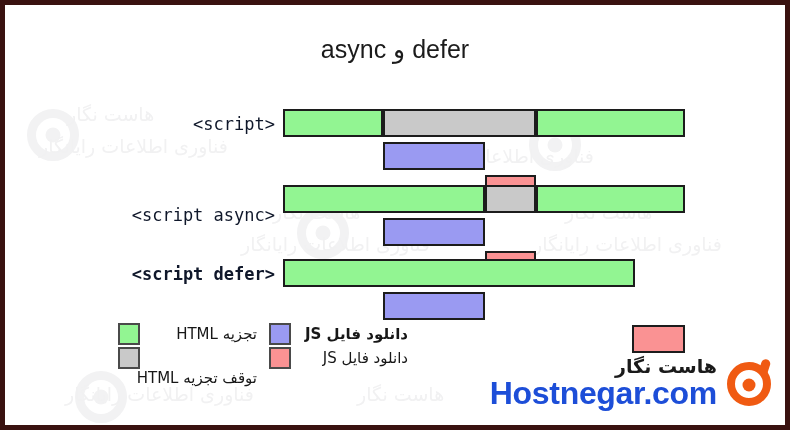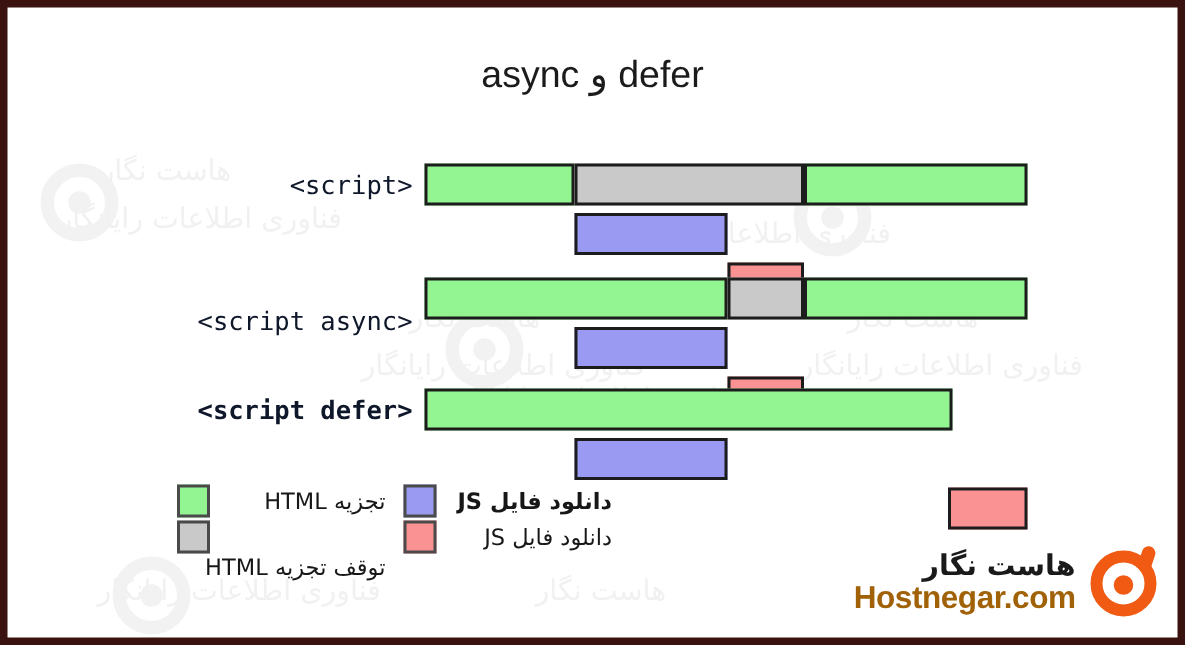--- a/index.html
+++ b/index.html
@@ -123,22 +123,22 @@
     line-height: 1.05;
   }
   .brand-fa {
     font-size: 19px;
     color: #1a1a1a;
     direction: rtl;
     font-family: "DejaVu Sans", sans-serif;
     font-weight: bold;
   }
   .brand-en {
-    font-size: 21px;
-    color: #a16207;
+    font-size: 32px;
+    color: #1d4ed8;
     font-family: "Liberation Sans", sans-serif;
     font-weight: bold;
     letter-spacing: -0.3px;
   }
   .brand-logo {
     position: relative;
     width: 44px; height: 44px;
     flex: 0 0 44px;
   }
   .brand-logo .ring {

